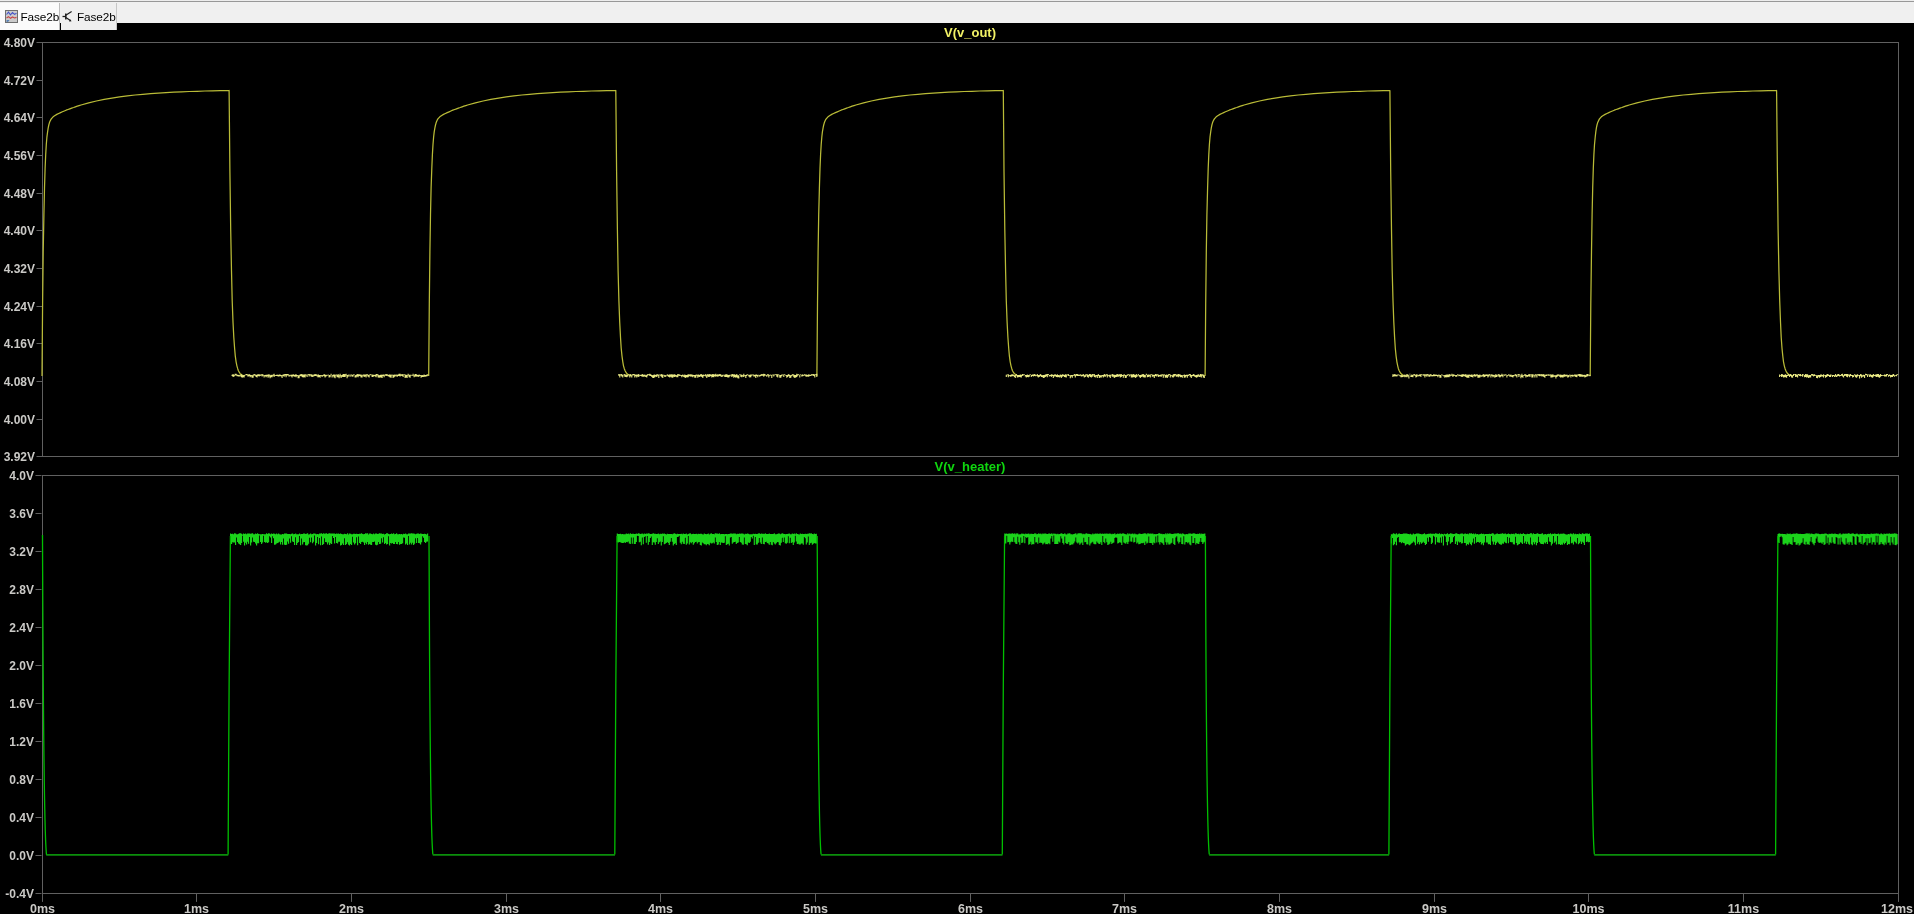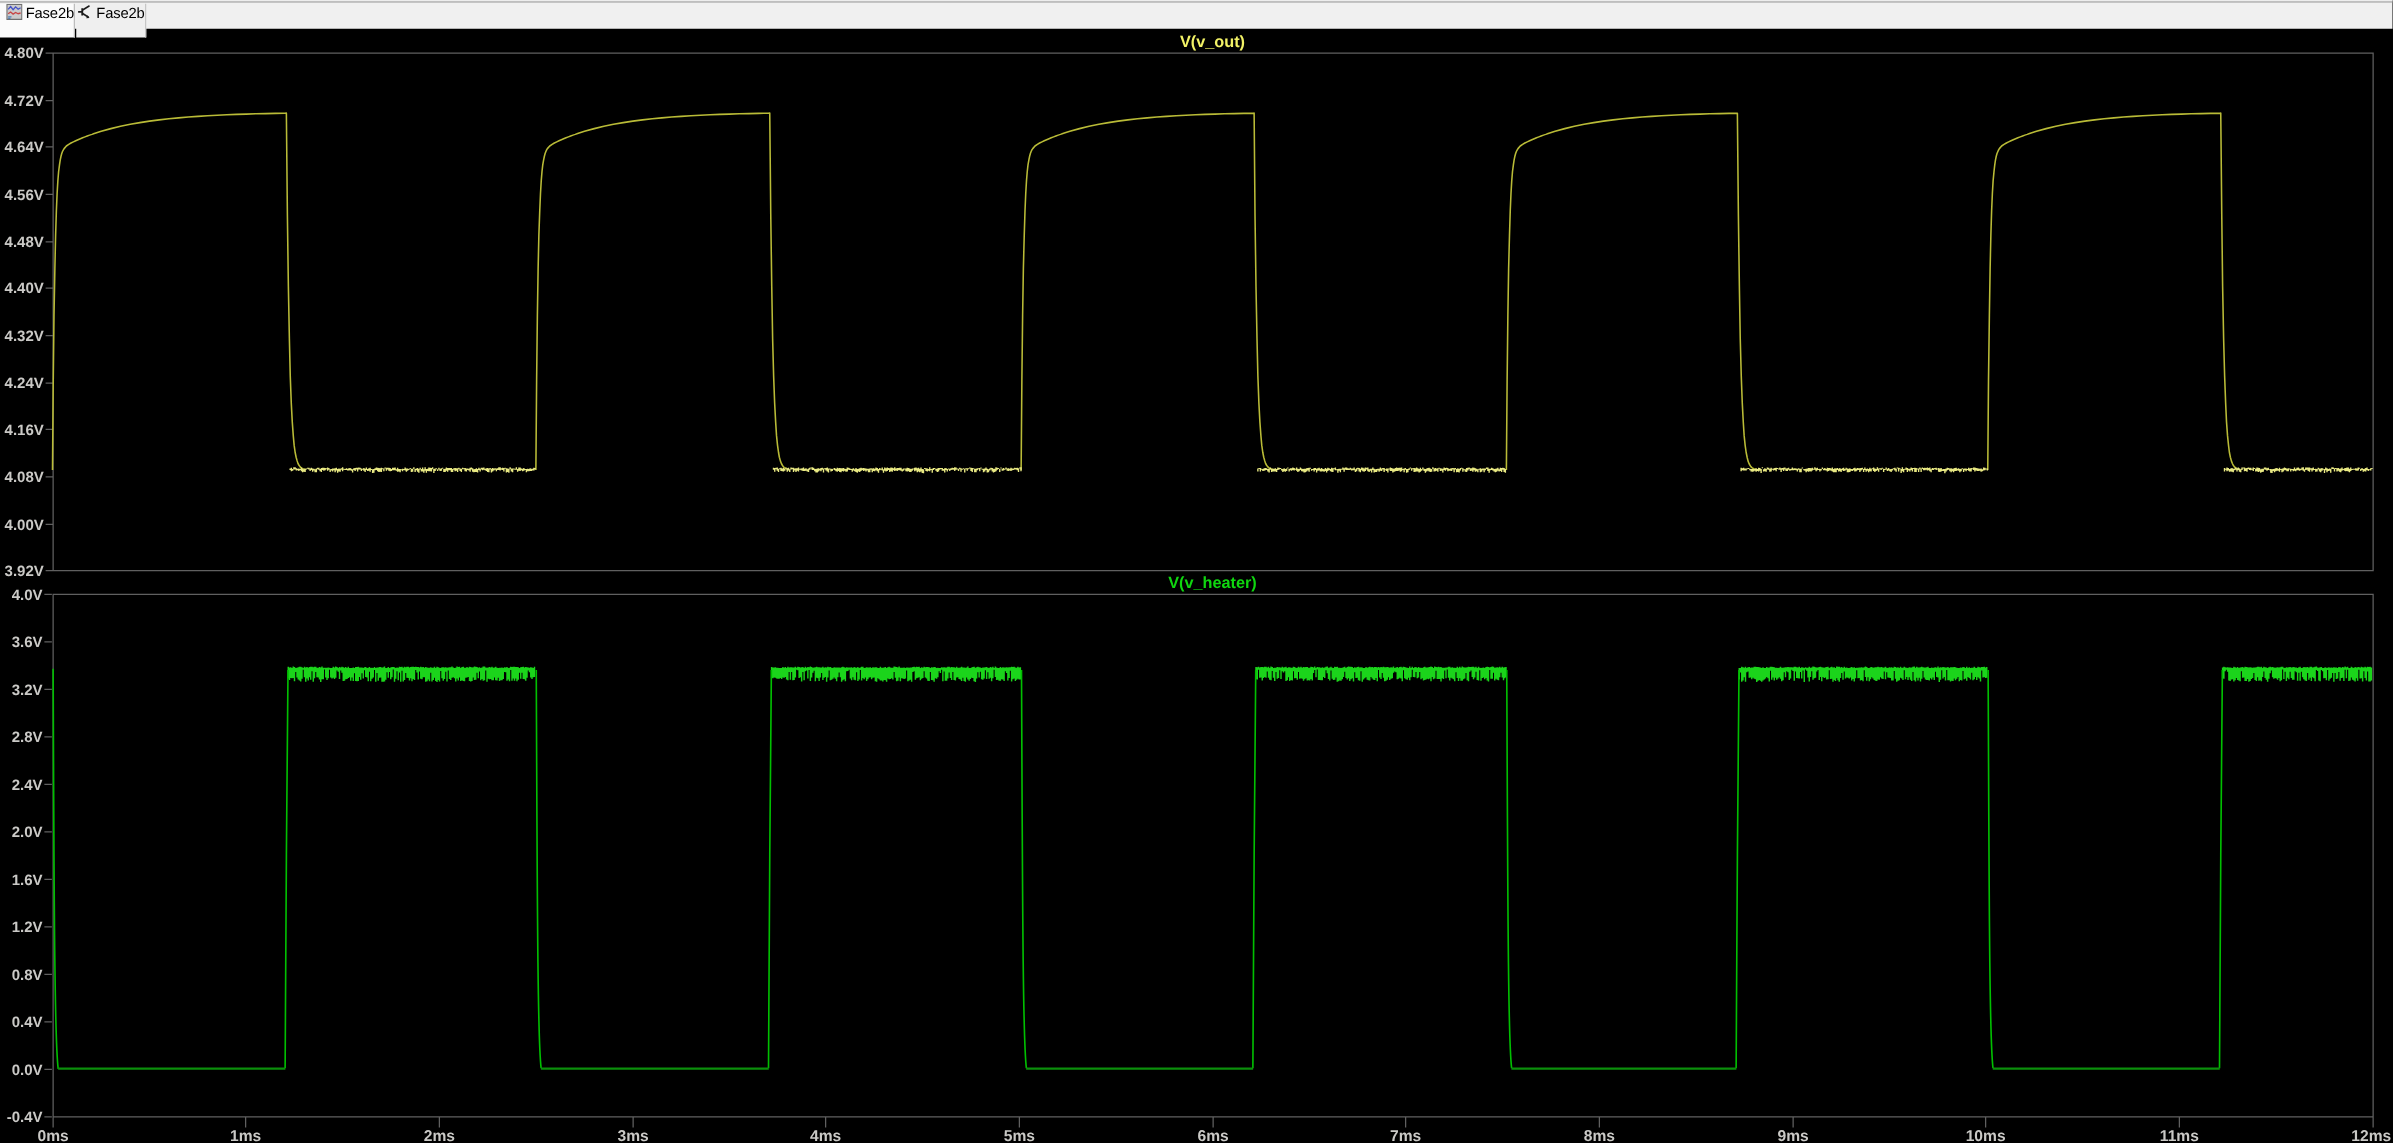--- a/index.html
+++ b/index.html
@@ -1,16 +1,16 @@
 <!DOCTYPE html>
 <html><head><meta charset="utf-8"><style>
 html,body{margin:0;padding:0;background:#000;width:1914px;height:914px;overflow:hidden}
 *{box-sizing:border-box}
 #tabbar{position:absolute;left:0;top:0;width:1914px;height:23px;background:#f0f0f0;border-top:1px solid #ededed;box-shadow:inset 0 1px 0 #989898}
-.tab{position:absolute;top:2px;height:27px;font:11.8px "Liberation Sans",sans-serif;color:#000;display:flex;align-items:flex-start;letter-spacing:-0.25px}
+.tab{position:absolute;top:2px;height:27px;font:11.8px "Liberation Sans",sans-serif;color:#000;display:flex;align-items:center;letter-spacing:-0.25px}
 .t1{left:0;width:60px;background:#fbfbfb;border-right:1px solid #bdbdbd;padding-left:4.5px}
 .t2{left:61px;width:56px;background:#efefef;border-right:1px solid #c6c6c6;padding-left:1px}
 .tab span{margin-left:3px;letter-spacing:-0.1px}
 #chart{position:absolute;left:0;top:23px}
 .tab svg{flex:0 0 auto}
 text{font-family:"Liberation Sans",sans-serif;font-weight:bold;font-size:12px;fill:#cac9c6}
 text.xl{font-size:12.5px}
 text.title{font-size:13px}
 </style></head><body>
 <div id="tabbar">

